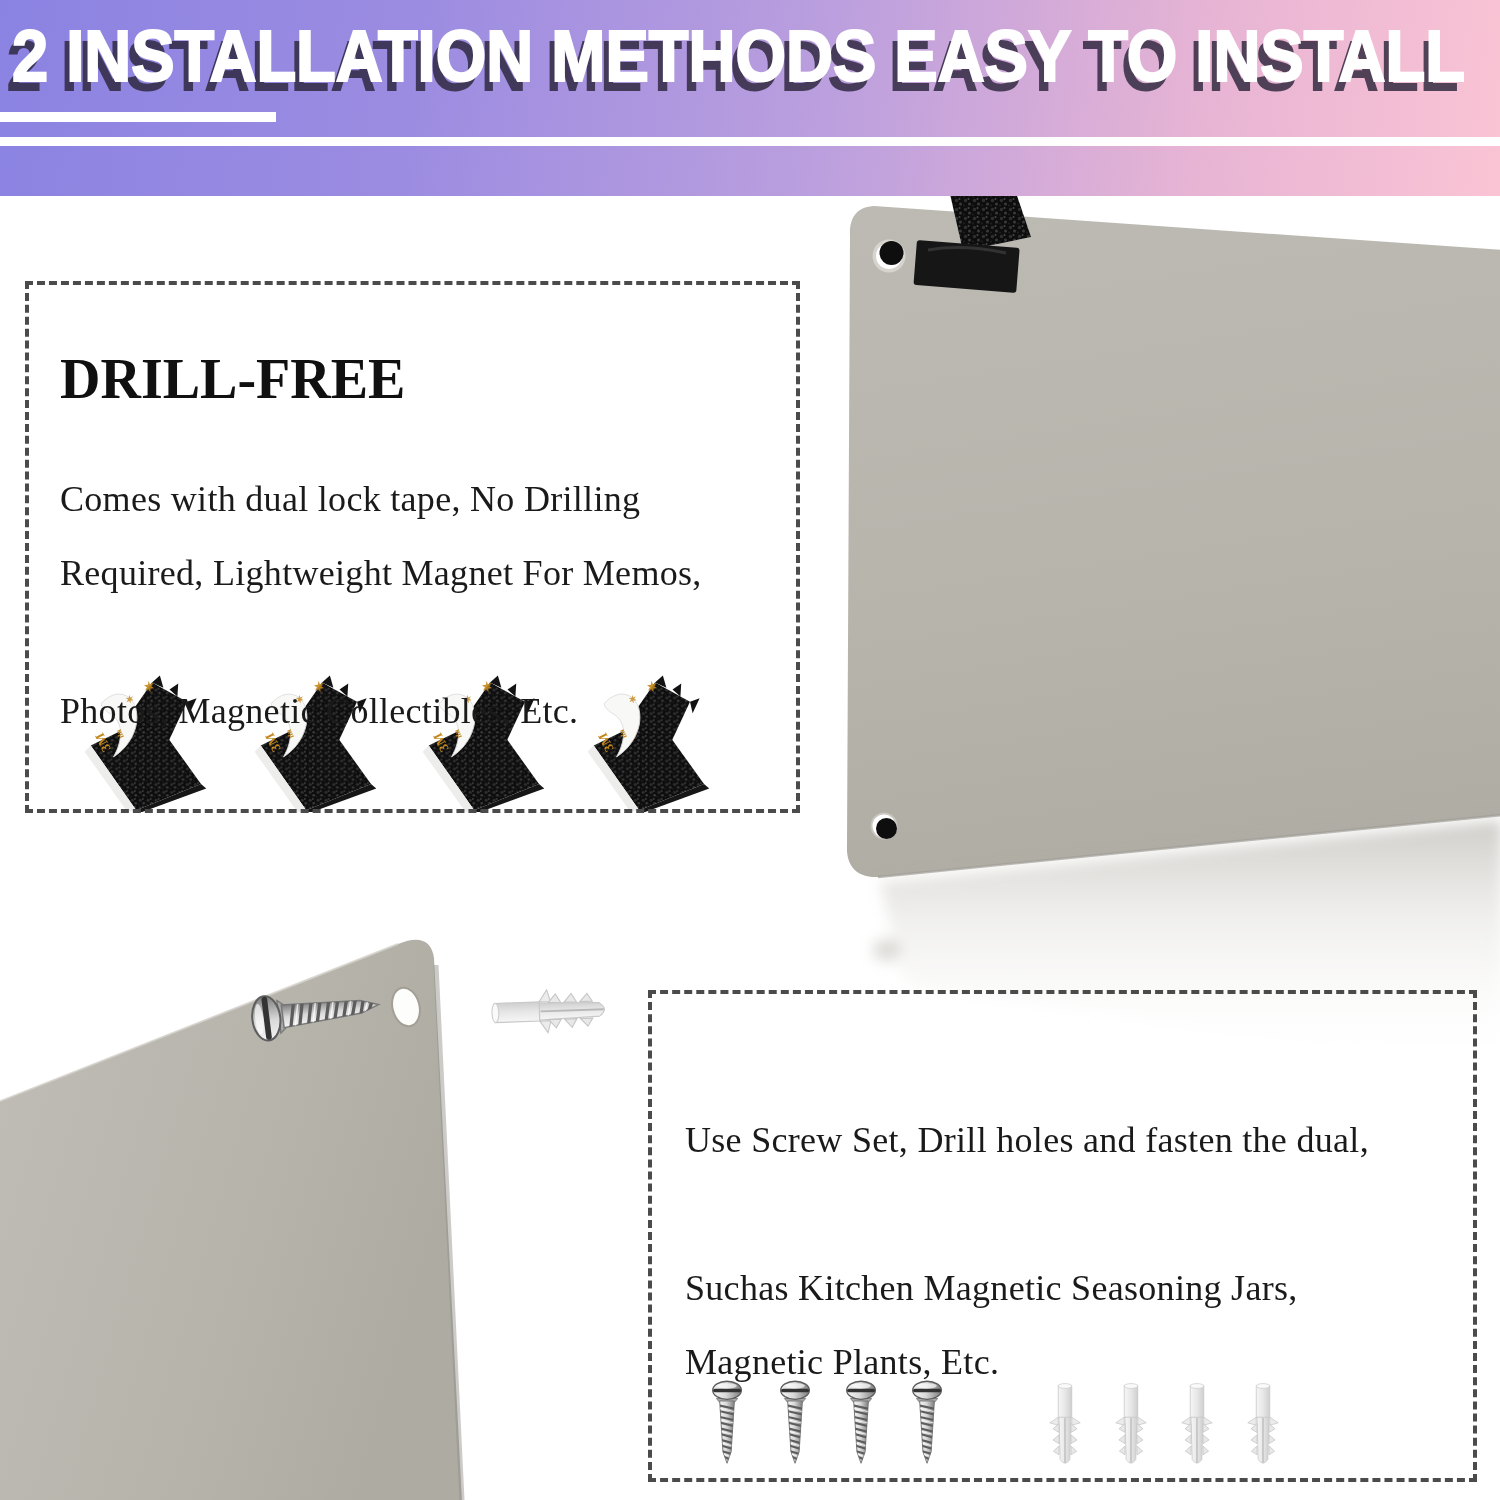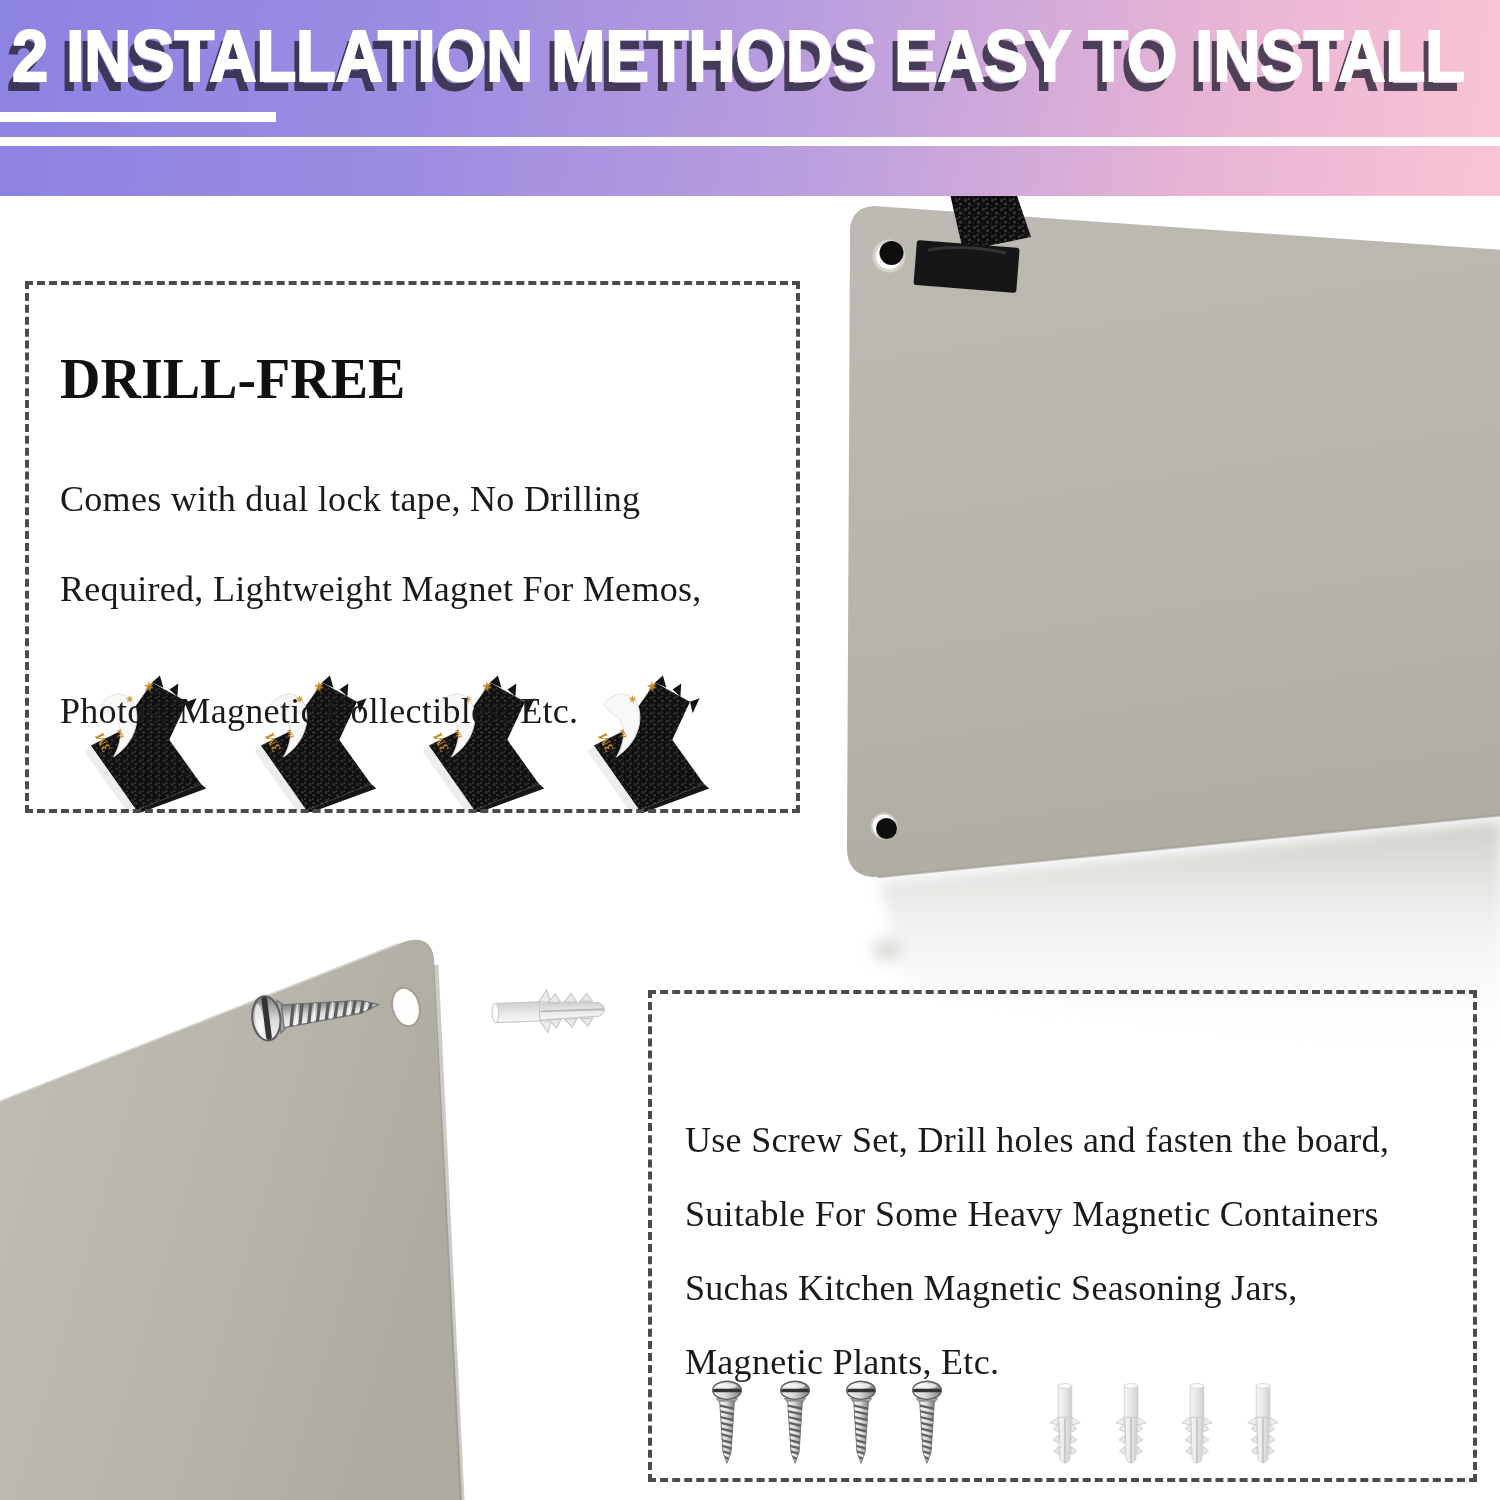--- a/index.html
+++ b/index.html
@@ -34,21 +34,21 @@
   .box-title{
     position:absolute;font-family:"Liberation Serif", serif;font-weight:700;color:#101010;
     white-space:nowrap;line-height:1;
   }
   .df-title{left:31px;top:66px;font-size:56px;}
   .dr-title{left:33px;top:36px;font-size:58px;}
   .body-line{
     position:absolute;font-family:"Liberation Serif", serif;font-weight:400;color:#1a1a1a;
     font-size:36px;line-height:1;letter-spacing:0.3px;white-space:nowrap;
   }
-  .df-l0{left:31px;top:196px;} .df-l1{left:31px;top:270px;margin-top:16px;} .df-l2{left:31px;top:360px;margin-top:48px;}
+  .df-l0{left:31px;top:196px;} .df-l1{left:31px;top:270px;} .df-l2{left:31px;top:360px;margin-top:48px;}
   .dr-l0{left:33px;top:128px;} .dr-l1{left:33px;top:202px;} .dr-l2{left:33px;top:276px;} .dr-l3{left:33px;top:350px;}
 </style>
 </head>
 <body>
 
 <svg class="scene" viewBox="0 0 1500 1500" xmlns="http://www.w3.org/2000/svg">
   <defs>
     <pattern id="velTex" width="9" height="9" patternUnits="userSpaceOnUse">
       <rect width="9" height="9" fill="#0d0d0d"></rect>
       <circle cx="2.5" cy="2.5" r="1.7" fill="#303030"></circle>
@@ -238,17 +238,16 @@
 </div>
 
 <div class="info-box box-drillfree">
   <div class="box-title df-title">DRILL-FREE</div>
   <div class="body-line df-l0">Comes with dual lock tape, No Drilling</div>
   <div class="body-line df-l1">Required, Lightweight Magnet For Memos,</div>
   <div class="body-line df-l2">Photos, Magnetic Collectibles, Etc.</div>
 </div>
 
 <div class="info-box box-drilled">
-  <div class="body-line dr-l0">Use Screw Set, Drill holes and fasten the board,</div>
-  <div class="body-line dr-l1">Suitable For Some Heavy Magnetic Containers</div>
+  <div class="body-line dr-l0">Use Screw Set, Drill holes and fasten the dual,</div>
   <div class="body-line dr-l3">Magnetic Plants, Etc.</div>
   <div class="body-line dr-l2">Suchas Kitchen Magnetic Seasoning Jars,</div>
 </div>
 
 </body></html>

